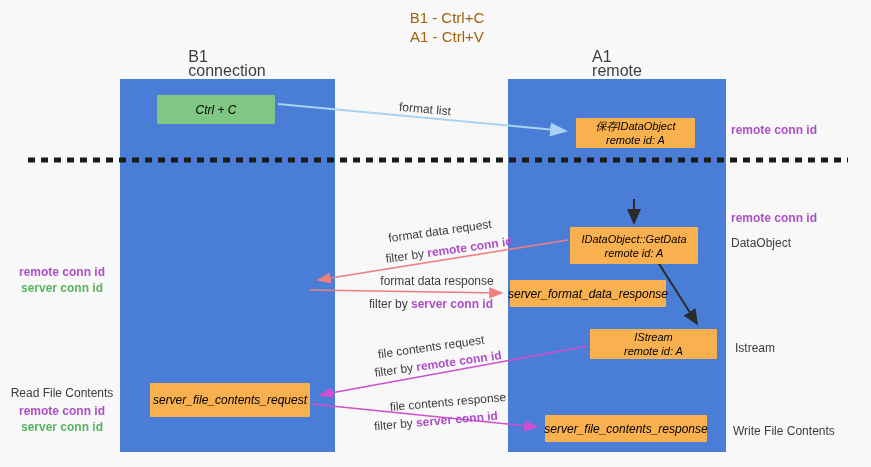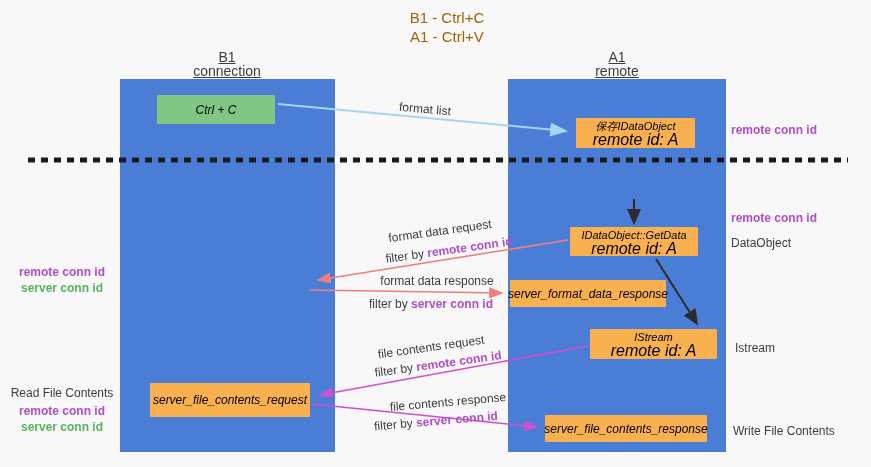--- a/index.html
+++ b/index.html
@@ -6,26 +6,26 @@
   #canvas{position:relative;width:871px;height:467px;background:#f8f8f8;overflow:hidden;}
 
   .lane{position:absolute;background:#4a7dd6;z-index:1;}
   #svg-layer{position:absolute;left:0;top:0;z-index:2;pointer-events:none;}
 
   .node{position:absolute;z-index:3;display:flex;flex-direction:column;align-items:center;justify-content:center;
         color:#000000;text-align:center;border-radius:1px;font-style:italic;}
   .node.orange{background:#f9b04f;}
   .node.green{background:#7fc783;}
   .node .l1{font-size:11px;line-height:14px;}
-  .node .l2{font-size:16px;line-height:14px;}
+  .node .l2{font-size:11px;line-height:14px;}
   .node .single{font-size:12px;}
 
   .txt{position:absolute;z-index:4;font-size:12px;color:#3d3d3d;white-space:nowrap;}
   .title{font-size:15px;line-height:19px;color:#a16207;text-align:center;}
-  .lane-header{text-align:center;font-size:14px;line-height:14px;color:#3d3d3d;text-decoration:underline;}
+  .lane-header{text-align:left;font-size:16px;line-height:14px;color:#3d3d3d;}
   .flow-label{transform-origin:center center;}
   .purple{color:#ae4fc7;font-weight:bold;}
   .greenid{color:#57b35f;font-weight:bold;}
   .side-left{width:112px;text-align:center;}
 </style>
 </head>
 <body>
 
 <div id="canvas">
 
@@ -76,21 +76,21 @@
   <div class="node green" style="left:157px;top:95px;width:118px;height:29px;">
     <span class="single">Ctrl + C</span>
   </div>
 
   <div class="node orange" style="left:576px;top:118px;width:119px;height:30px;">
     <span class="l1">保存IDataObject</span>
     <span class="l2">remote id: A</span>
   </div>
 
 
-  <div class="node orange" style="left:570px;top:227px;width:128px;height:29px;">
+  <div class="node orange" style="left:570px;top:227px;width:128px;height:37px;">
     <span class="l1">IDataObject::GetData</span>
     <span class="l2">remote id: A</span>
   </div>
 
 
   <div class="node orange" style="left:510px;top:280px;width:156px;height:27px;">
     <span class="single">server_format_data_response</span>
   </div>
 
   <div class="node orange" style="left:590px;top:329px;width:127px;height:30px;">

